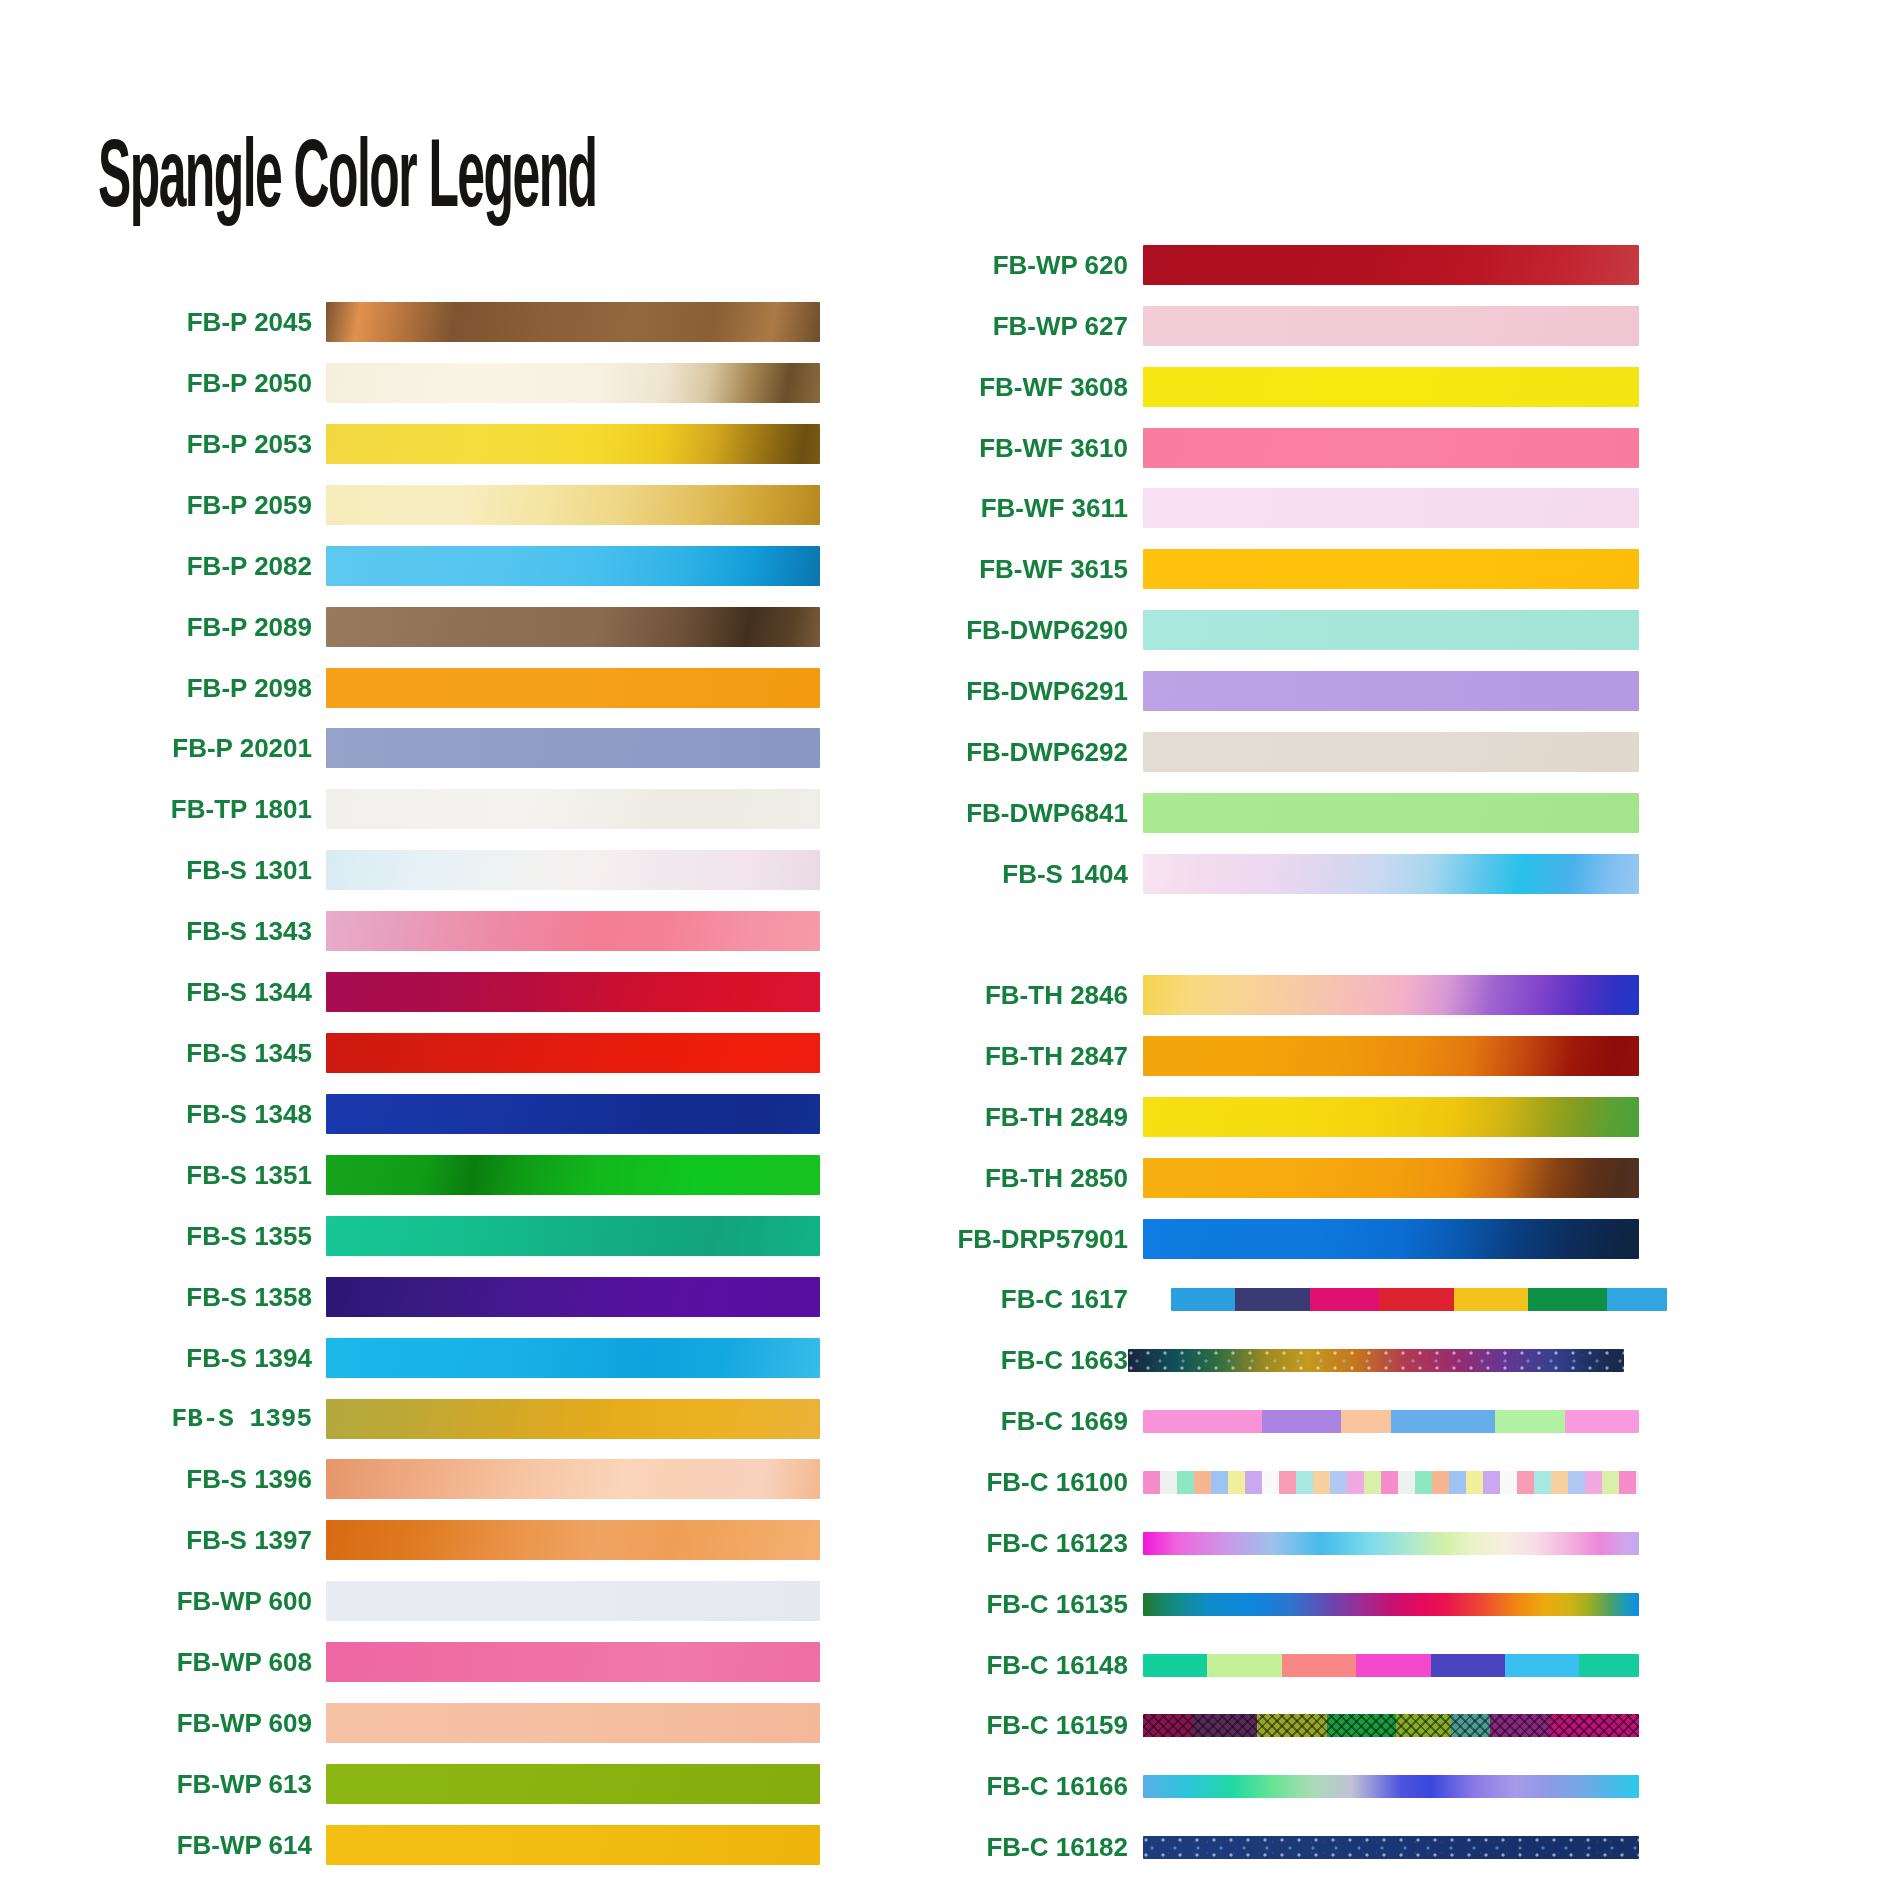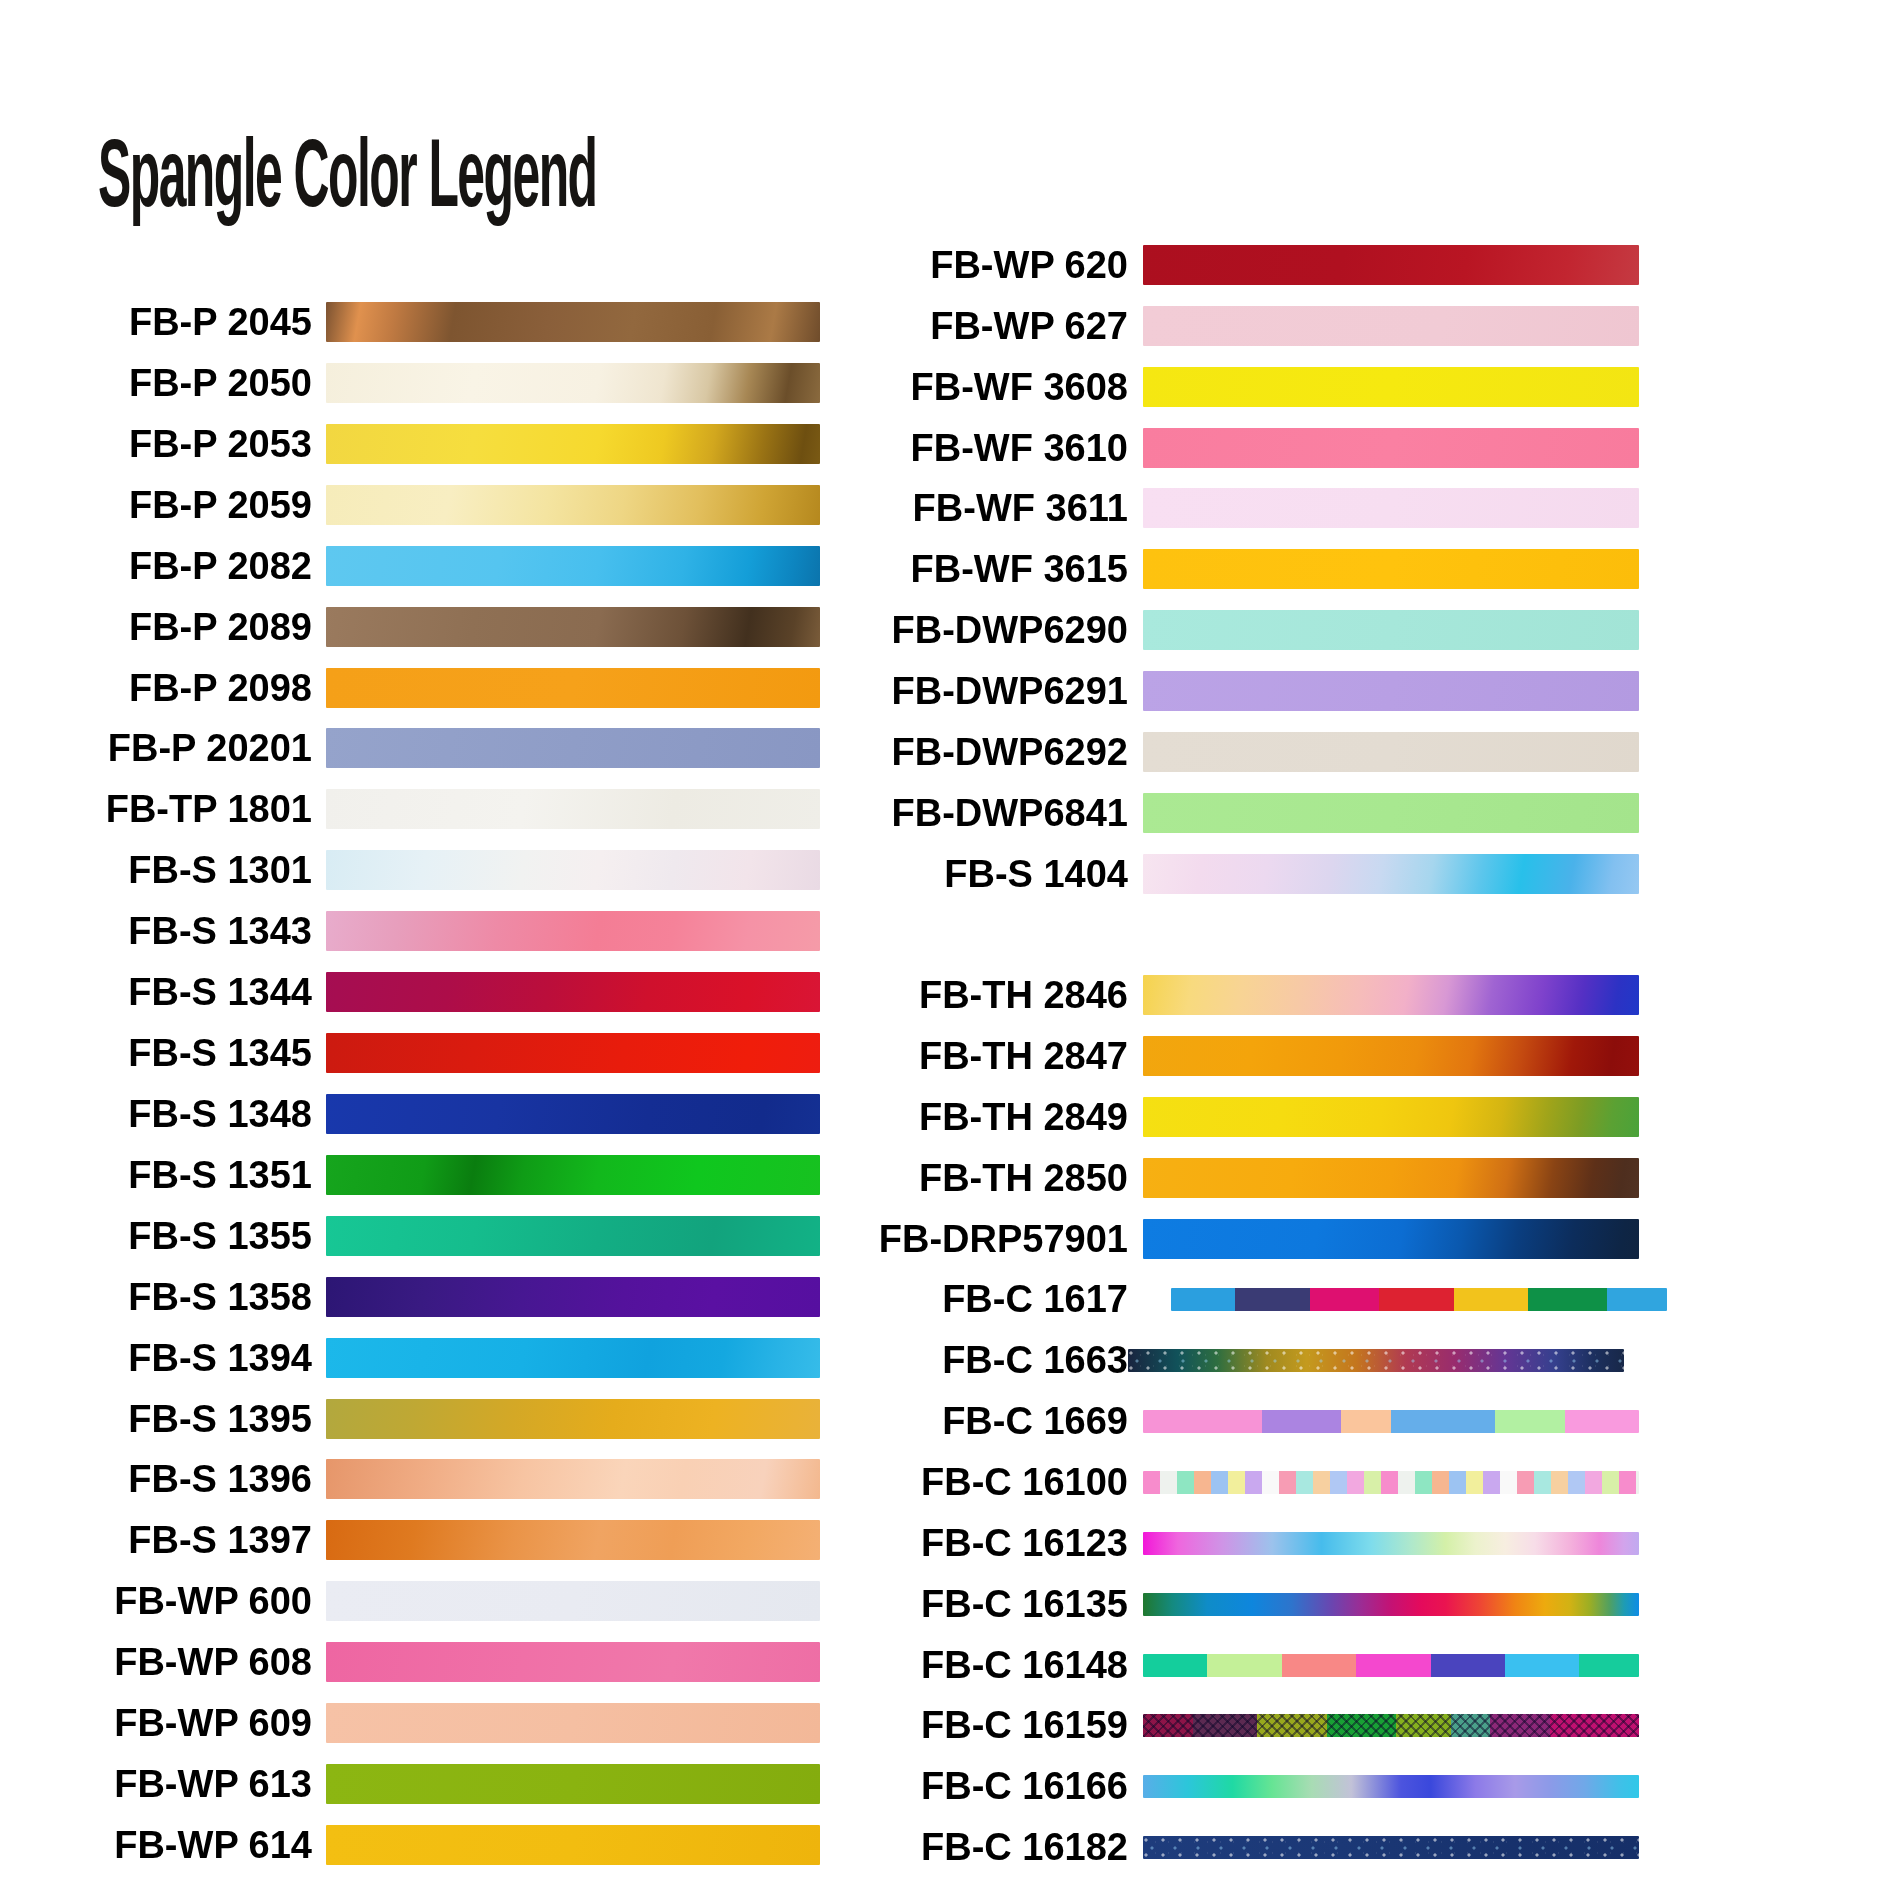--- a/index.html
+++ b/index.html
@@ -9,21 +9,21 @@
   .title{
     position:absolute;left:98px;top:118px;margin:0;
     font-size:96px;font-weight:800;color:#161412;
     letter-spacing:-3px;white-space:nowrap;
     transform:scaleX(0.52);transform-origin:0 0;
   }
 
   .row{position:absolute;display:flex;align-items:center;height:48px;}
   .lbl{
     flex:0 0 auto;text-align:right;
-    font-size:38px;font-weight:700;color:#000000;
+    font-size:26px;font-weight:700;color:#15803d;
     white-space:nowrap;line-height:1;
   }
   .bar{flex:0 0 auto;position:relative;border-radius:1px;}
 
   
   .mesh::after{
     content:"";position:absolute;inset:0;
     background-image:
       repeating-linear-gradient(45deg, rgba(10,6,40,.45) 0 2px, rgba(0,0,0,0) 2px 7px),
       repeating-linear-gradient(-45deg, rgba(10,6,40,.45) 0 2px, rgba(0,0,0,0) 2px 7px);
@@ -108,21 +108,21 @@
       <div class="bar" style="width: 494px; height: 40px; background: linear-gradient(100deg, rgb(23, 199, 149) 0%, rgb(21, 189, 141) 30%, rgb(19, 174, 132) 55%, rgb(18, 163, 125) 78%, rgb(18, 178, 134) 100%);"></div>
     </div>
     <div class="row" style="left: 60px; top: 1273px; width: 760px;">
       <div class="lbl" style="width: 252px; margin-right: 14px;">FB-S 1358</div>
       <div class="bar" style="width: 494px; height: 40px; background: linear-gradient(100deg, rgb(44, 22, 116) 0%, rgb(57, 26, 130) 20%, rgb(71, 23, 146) 40%, rgb(84, 18, 156) 60%, rgb(90, 16, 162) 78%, rgb(86, 15, 160) 100%);"></div>
     </div>
     <div class="row" style="left: 60px; top: 1334px; width: 760px;">
       <div class="lbl" style="width: 252px; margin-right: 14px;">FB-S 1394</div>
       <div class="bar" style="width: 494px; height: 40px; background: linear-gradient(100deg, rgb(28, 184, 234) 0%, rgb(22, 176, 230) 40%, rgb(16, 162, 222) 65%, rgb(20, 168, 224) 80%, rgb(42, 180, 230) 92%, rgb(54, 188, 233) 100%);"></div>
     </div>
-    <div class="row" style="left: 60px; top: 1395px; width: 760px;">
+    <div class="row" style="left: 60px; top: 1395px; width: 760px; font-family: Liberation Mono, monospace;">
       <div class="lbl" style="width: 252px; margin-right: 14px;">FB-S 1395</div>
       <div class="bar" style="width: 494px; height: 40px; background: linear-gradient(100deg, rgb(178, 168, 62) 0%, rgb(191, 168, 52) 18%, rgb(212, 168, 38) 38%, rgb(229, 172, 28) 58%, rgb(237, 178, 34) 78%, rgb(233, 178, 58) 100%);"></div>
     </div>
     <div class="row" style="left: 60px; top: 1455px; width: 760px;">
       <div class="lbl" style="width: 252px; margin-right: 14px;">FB-S 1396</div>
       <div class="bar" style="width: 494px; height: 40px; background: linear-gradient(100deg, rgb(230, 150, 106) 0%, rgb(240, 172, 132) 20%, rgb(247, 196, 162) 40%, rgb(250, 213, 186) 60%, rgb(249, 208, 180) 72%, rgb(248, 210, 188) 88%, rgb(243, 184, 142) 100%);"></div>
     </div>
     <div class="row" style="left: 60px; top: 1516px; width: 760px;">
       <div class="lbl" style="width: 252px; margin-right: 14px;">FB-S 1397</div>
       <div class="bar" style="width: 494px; height: 40px; background: linear-gradient(100deg, rgb(216, 106, 18) 0%, rgb(223, 122, 32) 18%, rgb(234, 148, 72) 38%, rgb(240, 164, 98) 55%, rgb(239, 158, 86) 70%, rgb(242, 168, 98) 85%, rgb(244, 176, 116) 100%);"></div>

